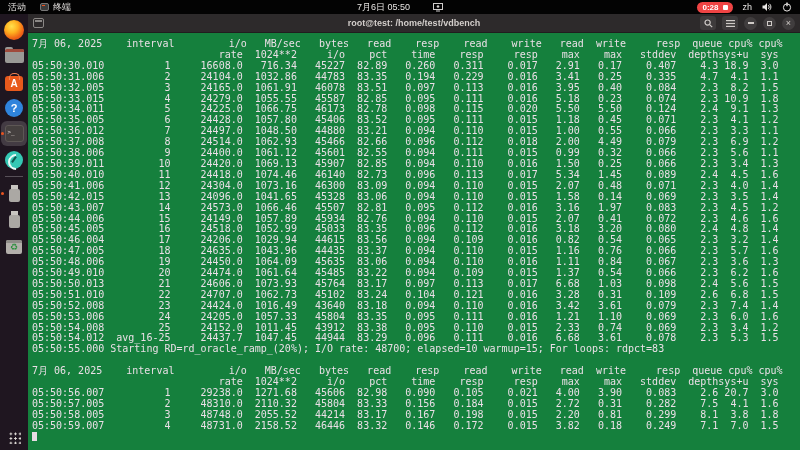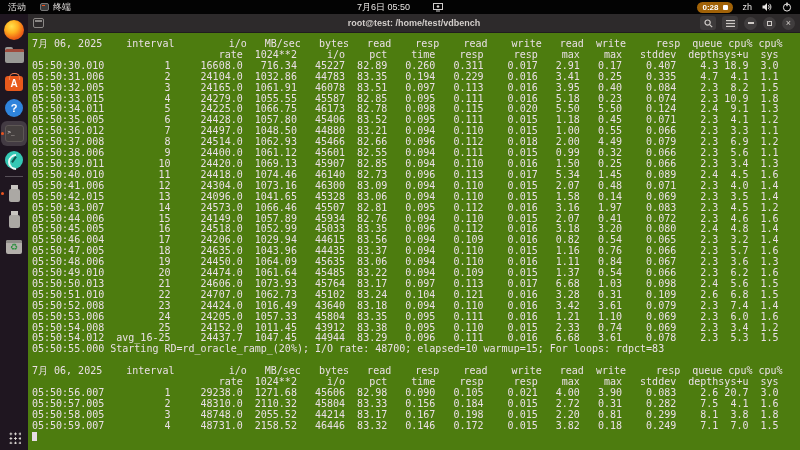--- a/index.html
+++ b/index.html
@@ -8,21 +8,21 @@
 
   
   .topbar { position:absolute; left:0; top:0; width:800px; height:14px; background:#030303;
             color:#e9e6e4; font-size:9px; display:flex; align-items:center; z-index:30;text-align:right; }
   .tb-left { display:flex; align-items:center; gap:14px; padding-left:8px; flex:1; }
   .tb-item { display:flex; align-items:center; gap:4px; cursor:default; }
   .mini-term { width:9px; height:8px; background:#3b3b3b; border:1px solid #777; border-radius:2px; position:relative; }
   .mini-term::after { content:""; position:absolute; left:1px; top:1px; width:3px; height:1px; background:#e95420; }
   .tb-center { display:flex; align-items:center; gap:23px; justify-content:center; }
   .tb-right { flex:1; display:flex; align-items:center; justify-content:flex-end; gap:10px; padding-right:8px; }
-  .rec-pill { background:#a16207; border-radius:7px; height:11px; padding:0 5px; display:flex;
+  .rec-pill { background:#ef4444; border-radius:7px; height:11px; padding:0 5px; display:flex;
               align-items:center; gap:4px; color:#fff; font-size:8px; font-weight:bold; }
   .stop-sq { width:5px; height:5px; background:#fff; border-radius:1px; }
   svg.glyph { display:block; }
 
   
   .dock { position:absolute; left:0; top:14px; width:28px; height:436px; background:#1f1620;
           display:flex; flex-direction:column; align-items:center; padding-top:3px; z-index:20; }
   .dock-slot { width:26px; height:25px; display:flex; align-items:center; justify-content:center;
                position:relative; margin-bottom:1px; border-radius:6px; }
   .dock-slot.active { background:rgba(255,255,255,0.16); }
@@ -55,21 +55,21 @@
       display:flex; align-items:center; justify-content:center; color:#2a8f3c; font-size:9px; margin-top:2px; }
   .ic-trash::before { content:""; position:absolute; top:0; left:0; width:16px; height:3px;
       background:#8f8c88; border-radius:2px 2px 0 0; }
   .dock-sep { width:18px; height:1px; background:rgba(255,255,255,0.25); margin:3px 0 4px; }
   .dock-spacer { flex:1; }
   .ic-grid { width:13px; height:13px; margin-bottom:6px;
       background-image:radial-gradient(#dcd8d4 1.1px, transparent 1.3px);
       background-size:4.6px 4.6px; background-position:0.6px 0.6px; }
 
   
-  .window { position:absolute; left:28px; top:14px; width:772px; height:436px; background:#4d7c0f; z-index:10; }
+  .window { position:absolute; left:28px; top:14px; width:772px; height:436px; background:#15803d; z-index:10; }
   .titlebar { position:absolute; left:0; top:0; width:100%; height:19px; background:#2d2a2b;
       border-bottom:1px solid #201d1e; display:flex; align-items:center; padding:0 5px; }
   .tb-title { position:absolute; left:0; right:0; text-align:center; color:#d3cecb; font-size:9px;
       font-weight:bold; pointer-events:none; }
   .newtab-btn { width:11px; height:10px; border:1px solid #8b8886; border-radius:2px; position:relative; }
   .newtab-btn::after { content:""; position:absolute; left:1px; top:1px; right:1px; height:2px; background:#8b8886; }
   .tb-controls { margin-left:auto; display:flex; align-items:center; gap:6px; z-index:2; }
   .sq-btn { width:16px; height:14px; border-radius:3px; background:#3e3b3c; display:flex;
       align-items:center; justify-content:center; }
   .circ-btn { width:13px; height:13px; border-radius:50%; background:#403d3e; color:#cfcac7;

